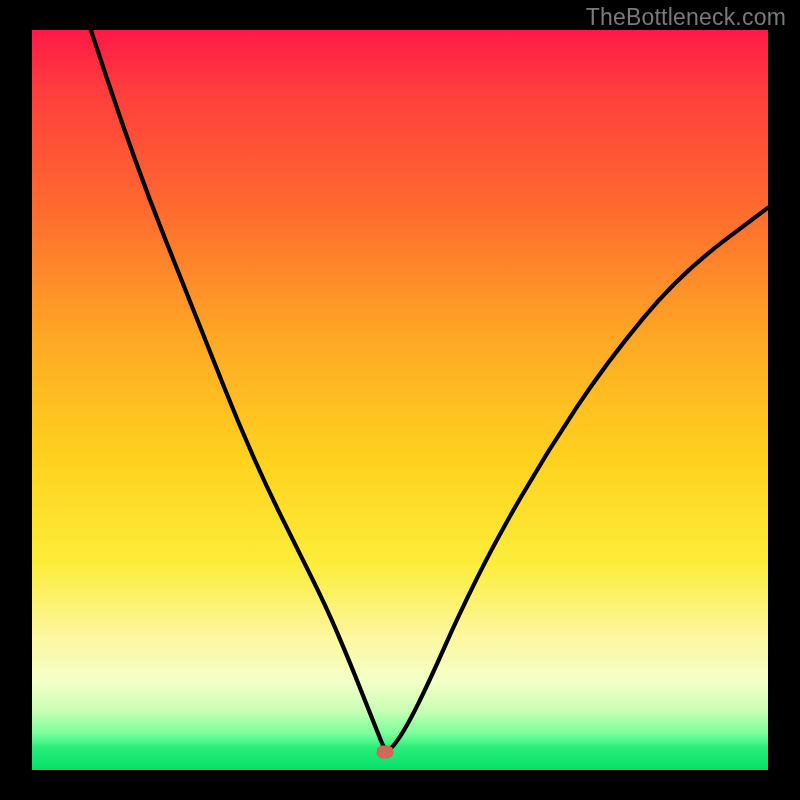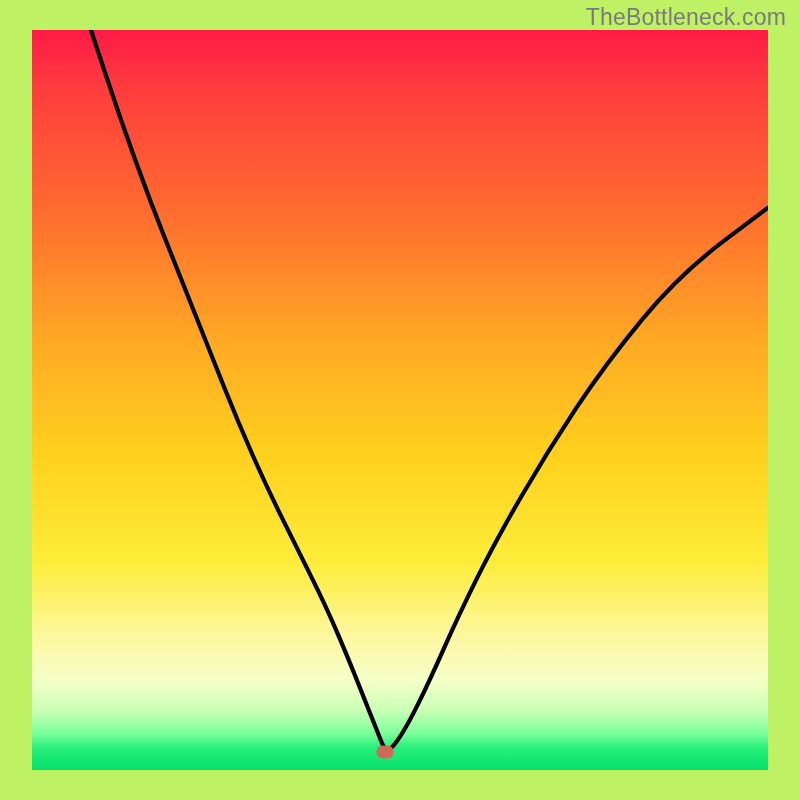--- a/index.html
+++ b/index.html
@@ -8,21 +8,21 @@
     width: 800px;
     height: 800px;
     background: #ffffff;
     font-family: Arial, Helvetica, sans-serif;
     overflow: hidden;
   }
   .frame {
     position: relative;
     width: 800px;
     height: 800px;
-    background: #bef264;
+    background: #000000;
     box-sizing: border-box;
   }
   
   .watermark {
     position: absolute;
     top: 4px;
     right: 14px;
     font-size: 23px;
     color: #7a7a7a;
     letter-spacing: 0.2px;

